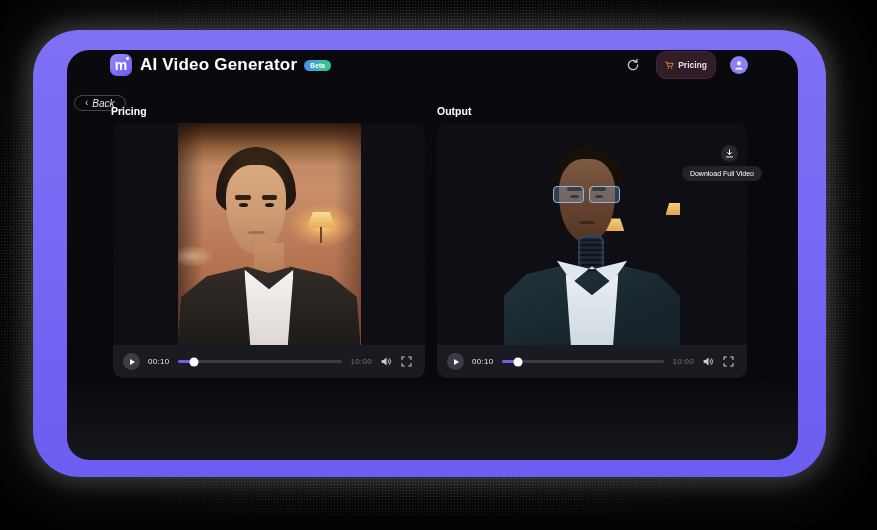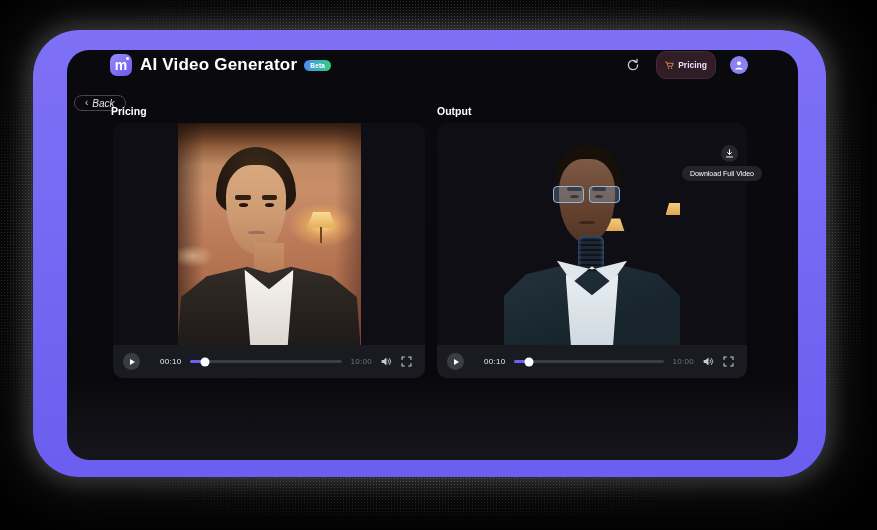--- a/index.html
+++ b/index.html
@@ -70,21 +70,21 @@
 
   
   .controls { position:absolute; left:0; right:0; bottom:0; height:33px;
               background:#1a1a21; border-radius:0 0 10px 10px;
               display:flex; align-items:center; gap:8px; padding:0 13px 0 10px; }
   .play-btn { width:17px; height:17px; border-radius:50%; background:#3c3c45; border:none;
               display:flex; align-items:center; justify-content:center; flex:0 0 auto; cursor:pointer; }
   .play-tri { width:0; height:0; border-left:5px solid #fff;
               border-top:3.5px solid rgba(0,0,0,0); border-bottom:3.5px solid rgba(0,0,0,0); margin-left:1px; }
   .time { font-size:8px; letter-spacing:.3px; flex:0 0 auto; }
-  .time.cur { color:#e9e9ef;margin-left:12px; }
+  .time.cur { color:#e9e9ef; }
   .time.dur { color:#73737b; }
   .slider { flex:1; height:3px; background:#3c3c45; border-radius:2px; position:relative; cursor:pointer; }
   .slider-fill { position:absolute; left:0; top:0; bottom:0; background:#6f5ff0; border-radius:2px; }
   .slider-thumb { position:absolute; top:50%; transform:translate(-50%,-50%);
                   width:9px; height:9px; border-radius:50%; background:#fff; }
   .ctl-icon { flex:0 0 auto; display:flex; cursor:pointer; }
 
   
   .download-btn { position:absolute; top:22px; right:9px; width:17px; height:17px;
                   border-radius:50%; background:#26262d; border:none;

